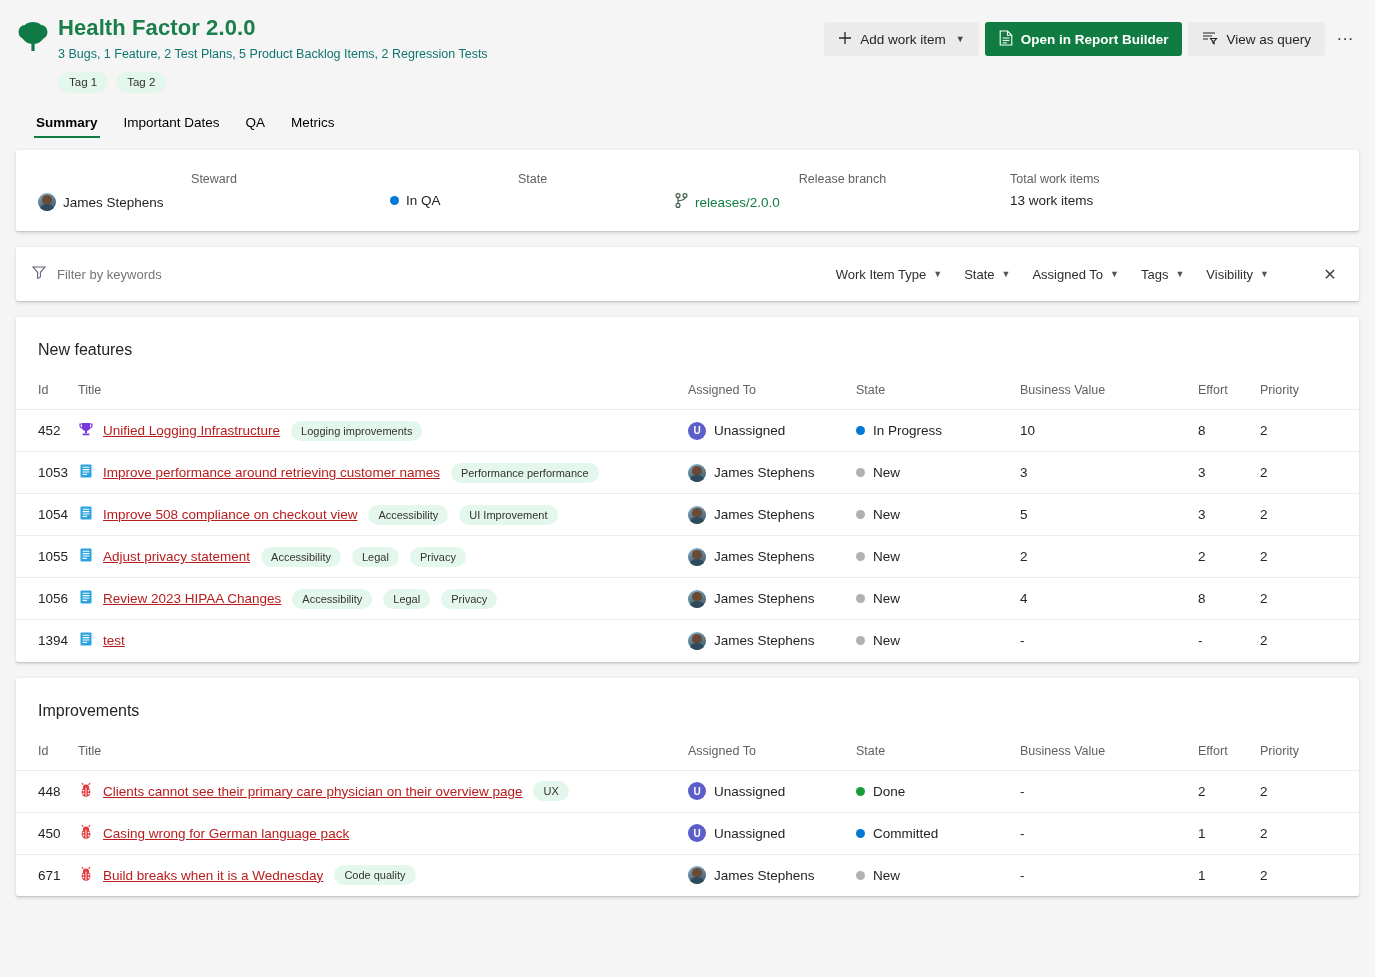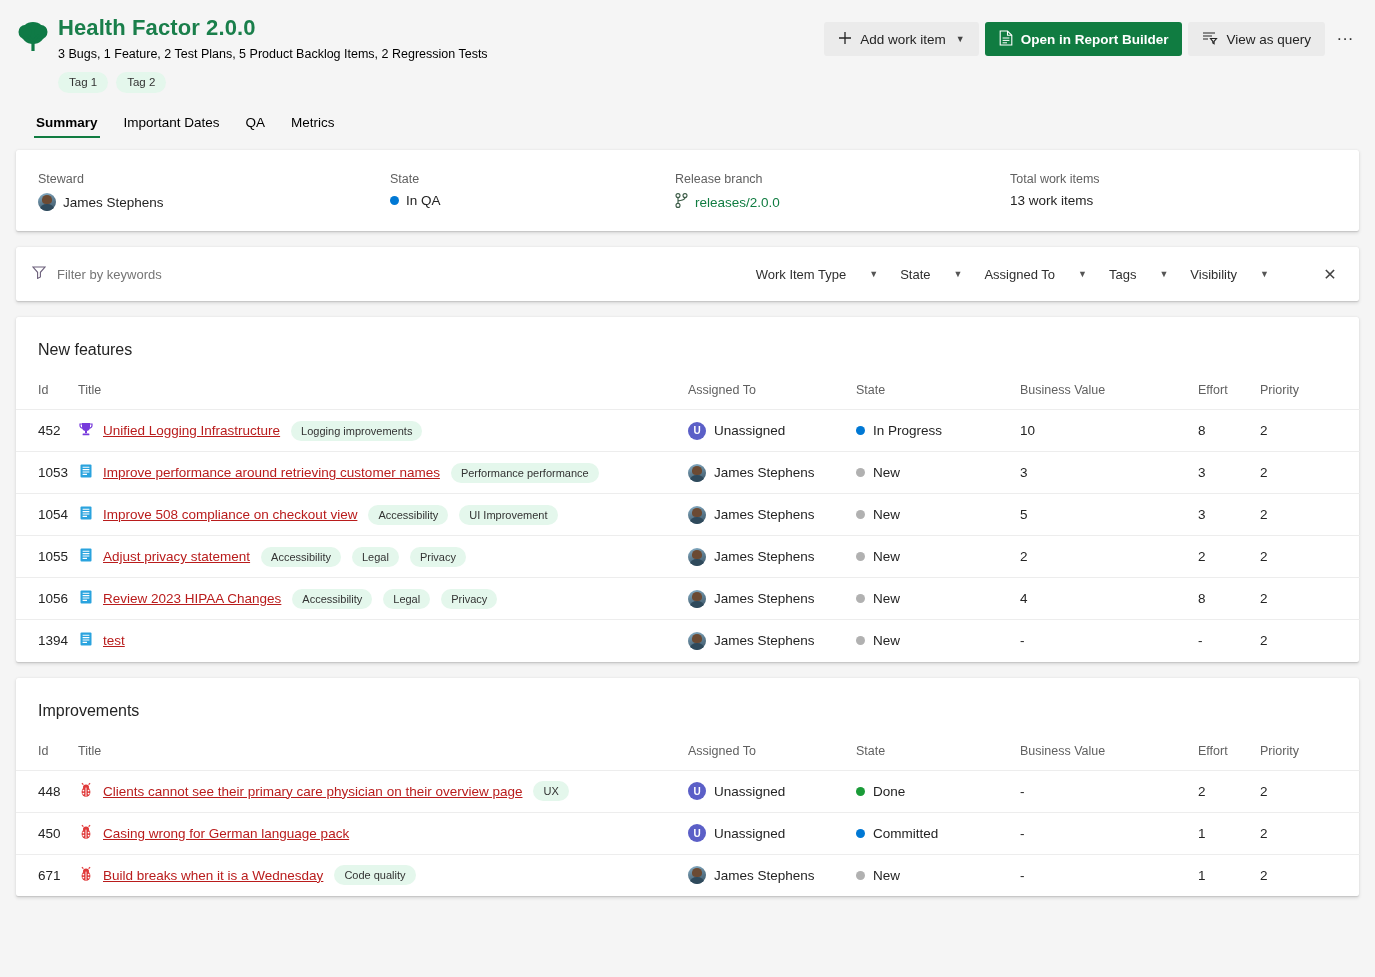--- a/index.html
+++ b/index.html
@@ -19,21 +19,21 @@
     padding: 14px 16px 0 16px;
     height: 150px;
   }
   .hdr-row { display: flex; align-items: flex-start; }
   .tree-icon { width: 30px; height: 34px; margin: 6px 10px 0 2px; flex: none; }
   .title-block { flex: 1 1 auto; min-width: 0; }
   .page-title {
     font-size: 22px; font-weight: 600; color: #1a7f4b;
     letter-spacing: .1px; line-height: 28px; margin: 0 0 4px 0;
   }
-  .subtitle { font-size: 12.5px; color: #000000; line-height: 16px; }
+  .subtitle { font-size: 12.5px; color: #0f766e; line-height: 16px; }
   .tagrow { margin-top: 10px; display: flex; gap: 8px; }
   .pill {
     background: #e4f7ec; color: #333; font-size: 11.5px;
     border-radius: 11px; padding: 3px 11px; line-height: 15px;
     white-space: nowrap;
   }
 
   .hdr-actions {
     display: flex; align-items: center; gap: 6px;
     margin-top: 8px; flex: none;
@@ -70,21 +70,21 @@
     height: 2px; background: #107c41;
   }
 
   
   .card {
     background: #fff; margin: 0 16px 16px 16px;
     border-radius: 2px; box-shadow: 0 .3px .9px rgba(0,0,0,.10), 0 1.6px 3.6px rgba(0,0,0,.13);
   }
 
   
-  .info-strip { display: flex; padding: 22px 22px 20px 22px; }
+  .info-strip { display: flex; padding: 22px 22px 20px 22px; text-align: center; }
   .info-col { flex: 0 0 auto; }
   .info-col:nth-child(1) { width: 352px; }
   .info-col:nth-child(2) { width: 285px; }
   .info-col:nth-child(3) { width: 335px; }
   .info-label { font-size: 12.5px; color: #616161; margin-bottom: 7px; }
   .info-value { font-size: 13.5px; color: #242424; display: flex; align-items: center; gap: 7px; }
   .avatar {
     width: 18px; height: 18px; border-radius: 50%; flex: none;
     background: linear-gradient(160deg,#8bb3cc 0%,#5f7f93 45%,#3c5566 100%);
     position: relative; overflow: hidden;
@@ -106,21 +106,21 @@
   .branch-link { color: #107c41; }
 
   
   .filter-bar {
     display: flex; align-items: center; height: 54px; padding: 0 16px 0 16px;
   }
   .filter-left { display: flex; align-items: center; gap: 9px; flex: 1 1 auto; }
   .filter-ph { font-size: 13px; color: #707070; }
   .filter-right { display: flex; align-items: center; gap: 22px; }
   .fdrop {
-    display: inline-flex; align-items: center; gap: 23px;
+    display: inline-flex; align-items: center; gap: 7px;
     font-size: 13px; color: #2f2f2f; cursor: pointer; white-space: nowrap;
   }
   .fdrop .chev { font-size: 9px; color: #555; }
   .filter-close {
     margin-left: 26px; width: 26px; height: 26px; display: flex;
     align-items: center; justify-content: center; color: #444;
     font-size: 16px; cursor: pointer;
   }
 
   

